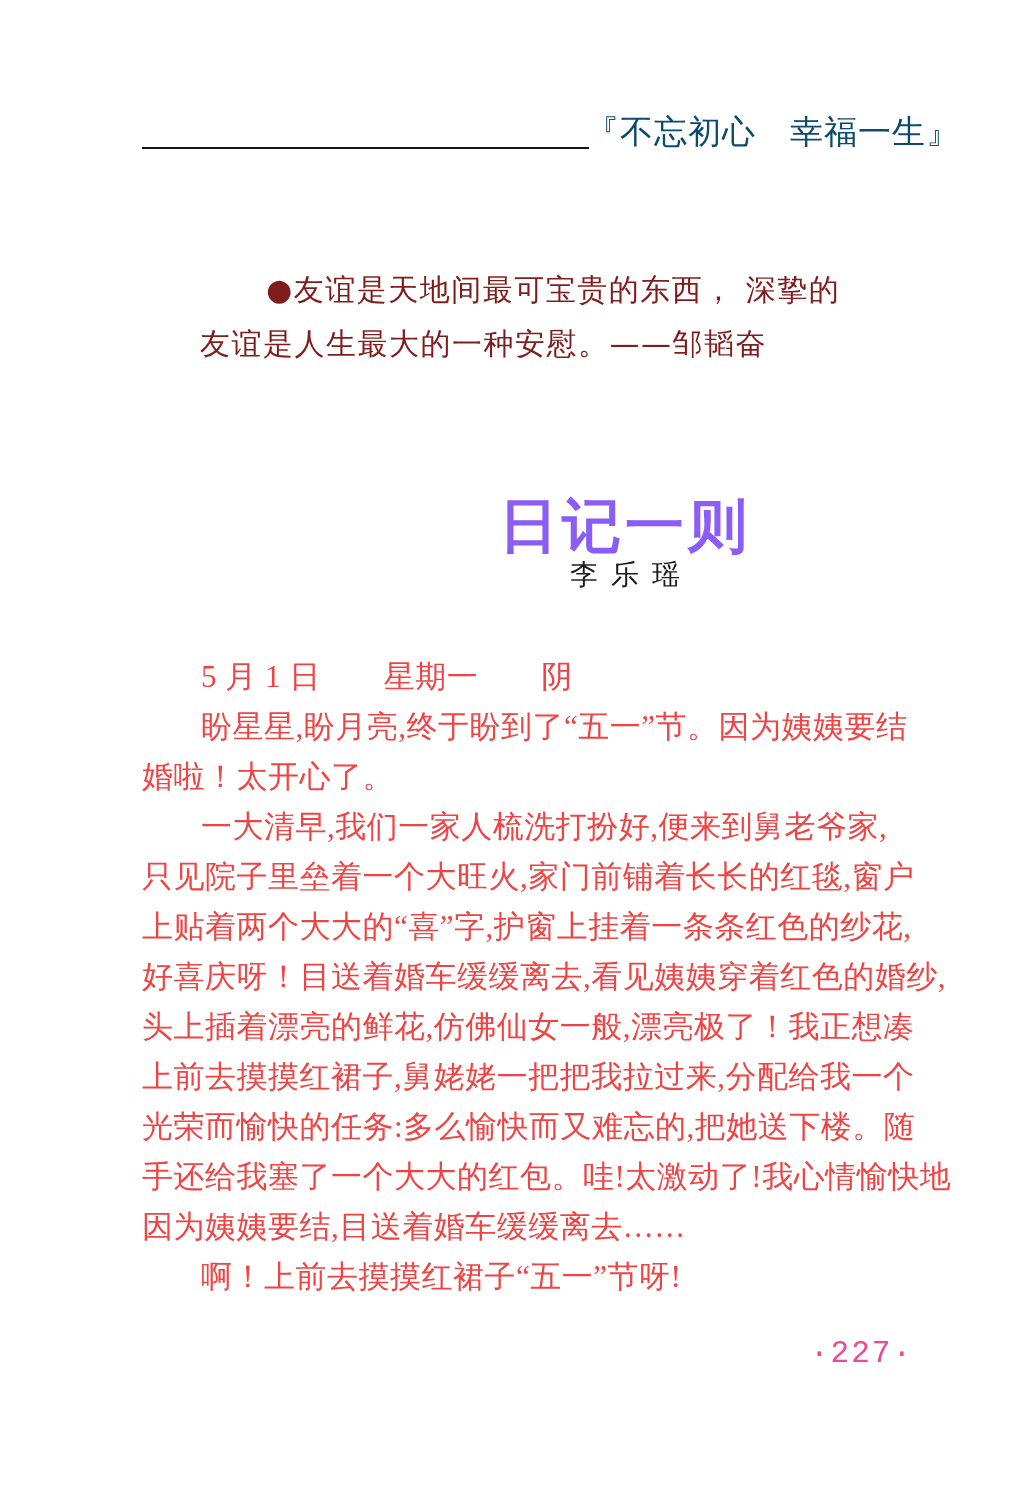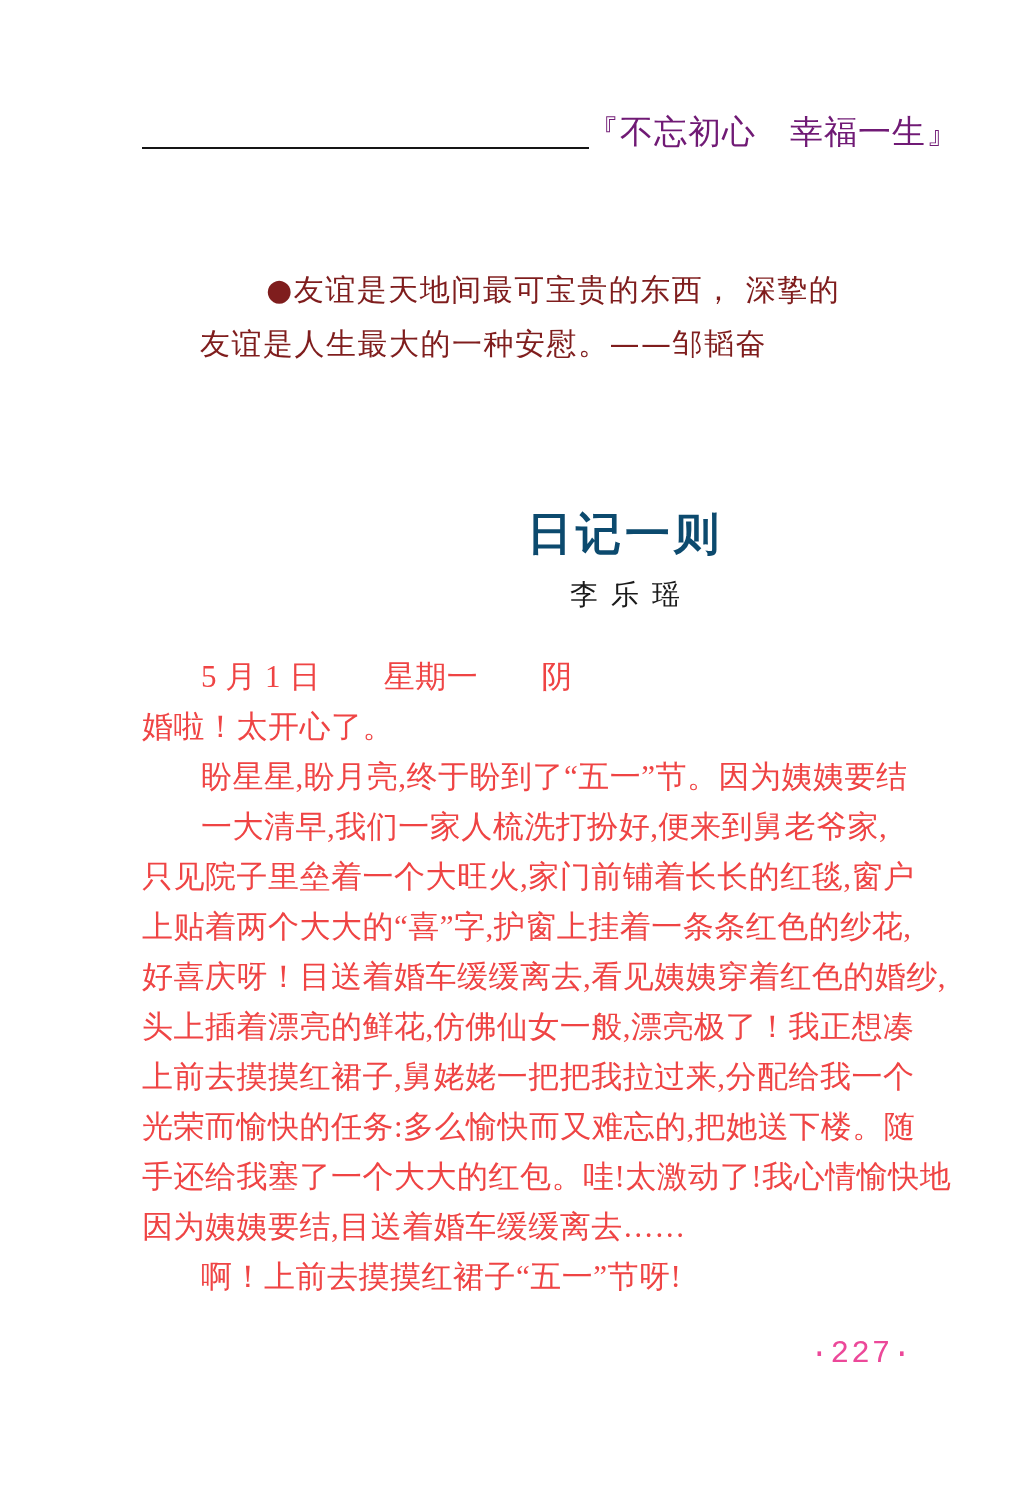--- a/index.html
+++ b/index.html
@@ -27,21 +27,21 @@
   }
   .header-title {
     position: absolute;
     left: 586px;
     top: 112px;
     font-family: "DejaVu Sans", "Liberation Sans", sans-serif;
     font-size: 33px;
     line-height: 40px;
     letter-spacing: 1px;
     white-space: nowrap;
-    color: #701a75;
+    color: #0c4a6e;
   }
 
   
   .epigraph-line {
     position: absolute;
     font-family: "DejaVu Sans", "Liberation Sans", sans-serif;
     font-weight: normal;
     font-size: 30px;
     line-height: 36px;
     letter-spacing: 1.5px;
@@ -53,30 +53,30 @@
 
   
   .title-box {
     position: absolute;
     left: 340px;
     top: 500px;
     width: 570px;
     text-align: center;
   }
   .article-title {
-    font-size: 45px;
+    font-size: 59px;
     font-weight: bold;
     letter-spacing: 4px;
     line-height: 52px;
-    margin: 8px;
-    color: #0c4a6e;
+    margin: 0;
+    color: #8b5cf6;
     white-space: nowrap;
   }
   .article-author {
-    margin-top: 18px;
+    margin-top: 6px;
     font-size: 28px;
     line-height: 34px;
     letter-spacing: 13px;
     text-indent: 13px; 
     color: #1a1a1a;
     white-space: nowrap;
   }
 
   
   .body-block {
@@ -119,22 +119,22 @@
   <div class="epigraph-line l1">●友谊是天地间最可宝贵的东西， 深挚的</div>
   <div class="epigraph-line l2">友谊是人生最大的一种安慰。——邹韬奋</div>
 
   <div class="title-box">
     <div class="article-title">日记一则</div>
     <div class="article-author">李乐瑶</div>
   </div>
 
   <div class="body-block">
     <div class="body-line indent">5 月 1 日　　星期一　　阴</div>
+    <div class="body-line indent">盼星星,盼月亮,终于盼到了“五一”节。因为姨姨要结</div>
     <div class="body-line">婚啦！太开心了。</div>
-    <div class="body-line indent">盼星星,盼月亮,终于盼到了“五一”节。因为姨姨要结</div>
     <div class="body-line indent">一大清早,我们一家人梳洗打扮好,便来到舅老爷家,</div>
     <div class="body-line">只见院子里垒着一个大旺火,家门前铺着长长的红毯,窗户</div>
     <div class="body-line">上贴着两个大大的“喜”字,护窗上挂着一条条红色的纱花,</div>
     <div class="body-line">好喜庆呀！目送着婚车缓缓离去,看见姨姨穿着红色的婚纱,</div>
     <div class="body-line">头上插着漂亮的鲜花,仿佛仙女一般,漂亮极了！我正想凑</div>
     <div class="body-line">上前去摸摸红裙子,舅姥姥一把把我拉过来,分配给我一个</div>
     <div class="body-line">光荣而愉快的任务:多么愉快而又难忘的,把她送下楼。随</div>
     <div class="body-line">手还给我塞了一个大大的红包。哇!太激动了!我心情愉快地</div>
     <div class="body-line">因为姨姨要结,目送着婚车缓缓离去……</div>
     <div class="body-line indent">啊！上前去摸摸红裙子“五一”节呀!</div>

